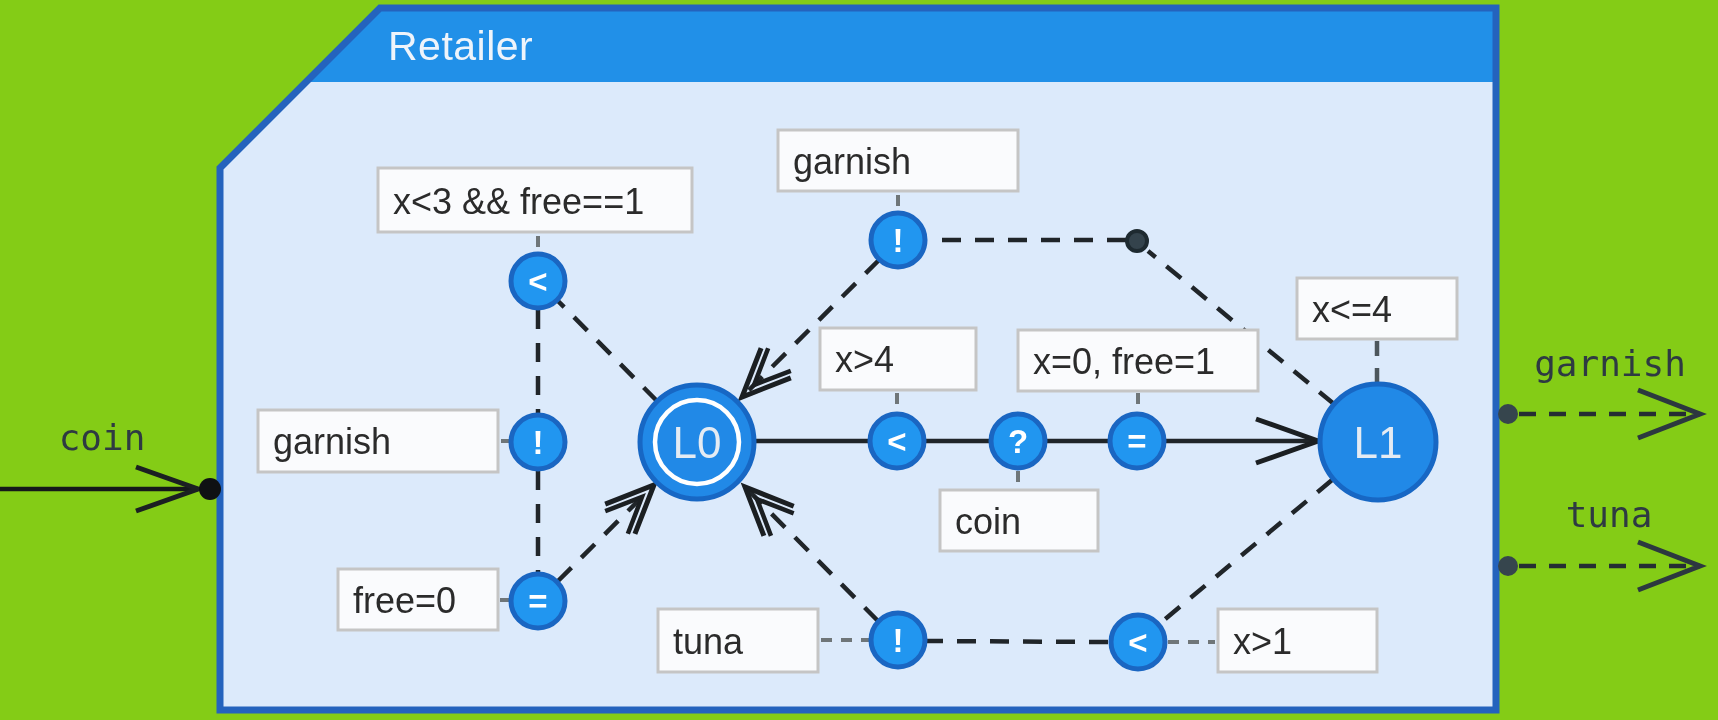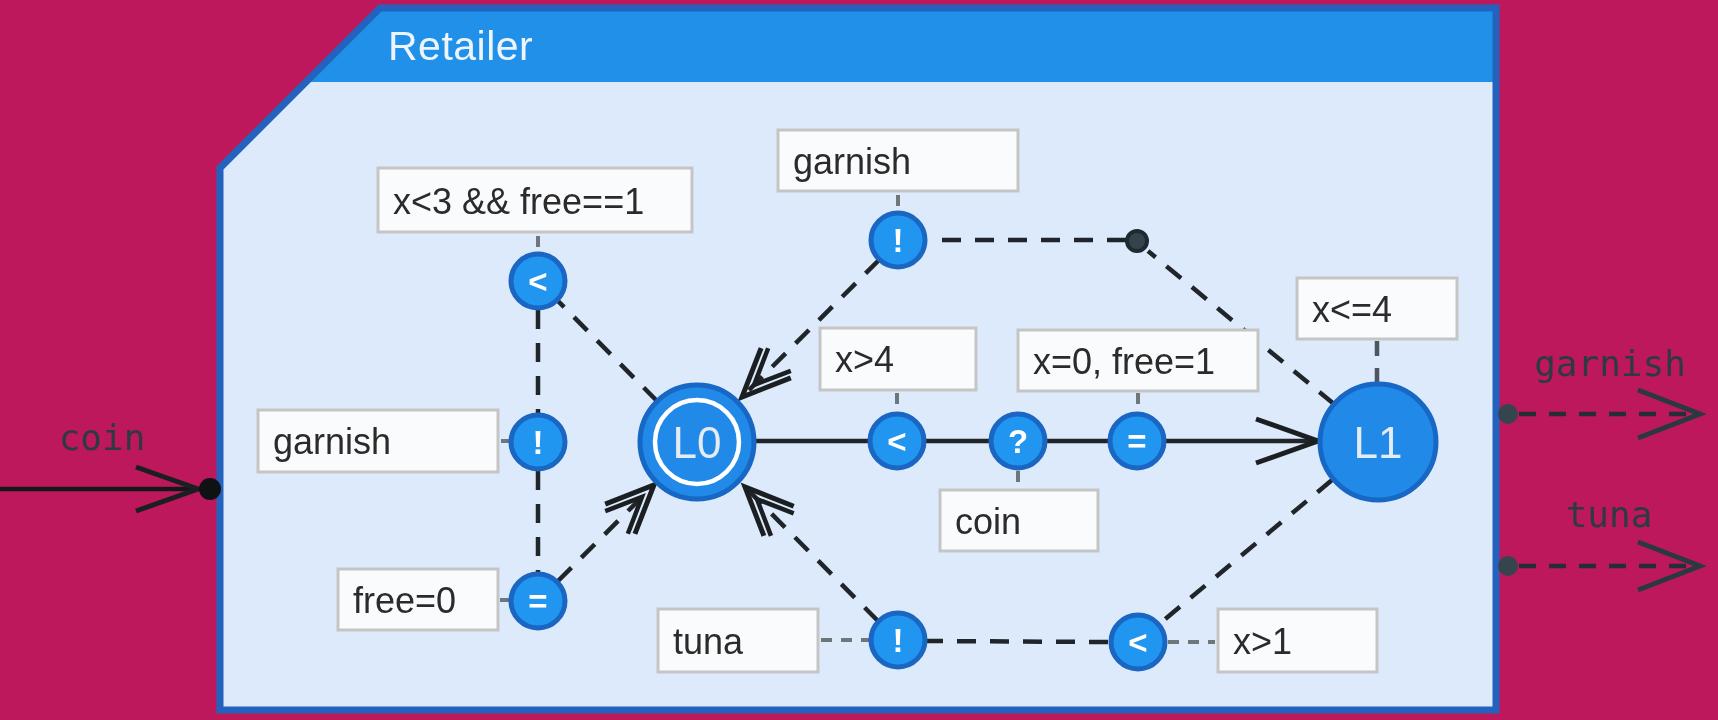--- a/index.html
+++ b/index.html
@@ -5,21 +5,21 @@
   html, body {
     margin: 0;
     padding: 0;
     background: #ffffff;
     font-family: "Liberation Sans", sans-serif;
   }
   .stage {
     position: relative;
     width: 1718px;
     height: 720px;
-    background: #be185d;
+    background: #84cc16;
     overflow: hidden;
   }
   svg { display: block; }
   marker { overflow: visible; }
 
   .frame-body   { fill: #dceafb; }
   .frame-header { fill: #2190e8; }
   .frame-outline{ fill: none; stroke: #2463bd; stroke-width: 7; stroke-linejoin: miter; }
 
   .title-text {

